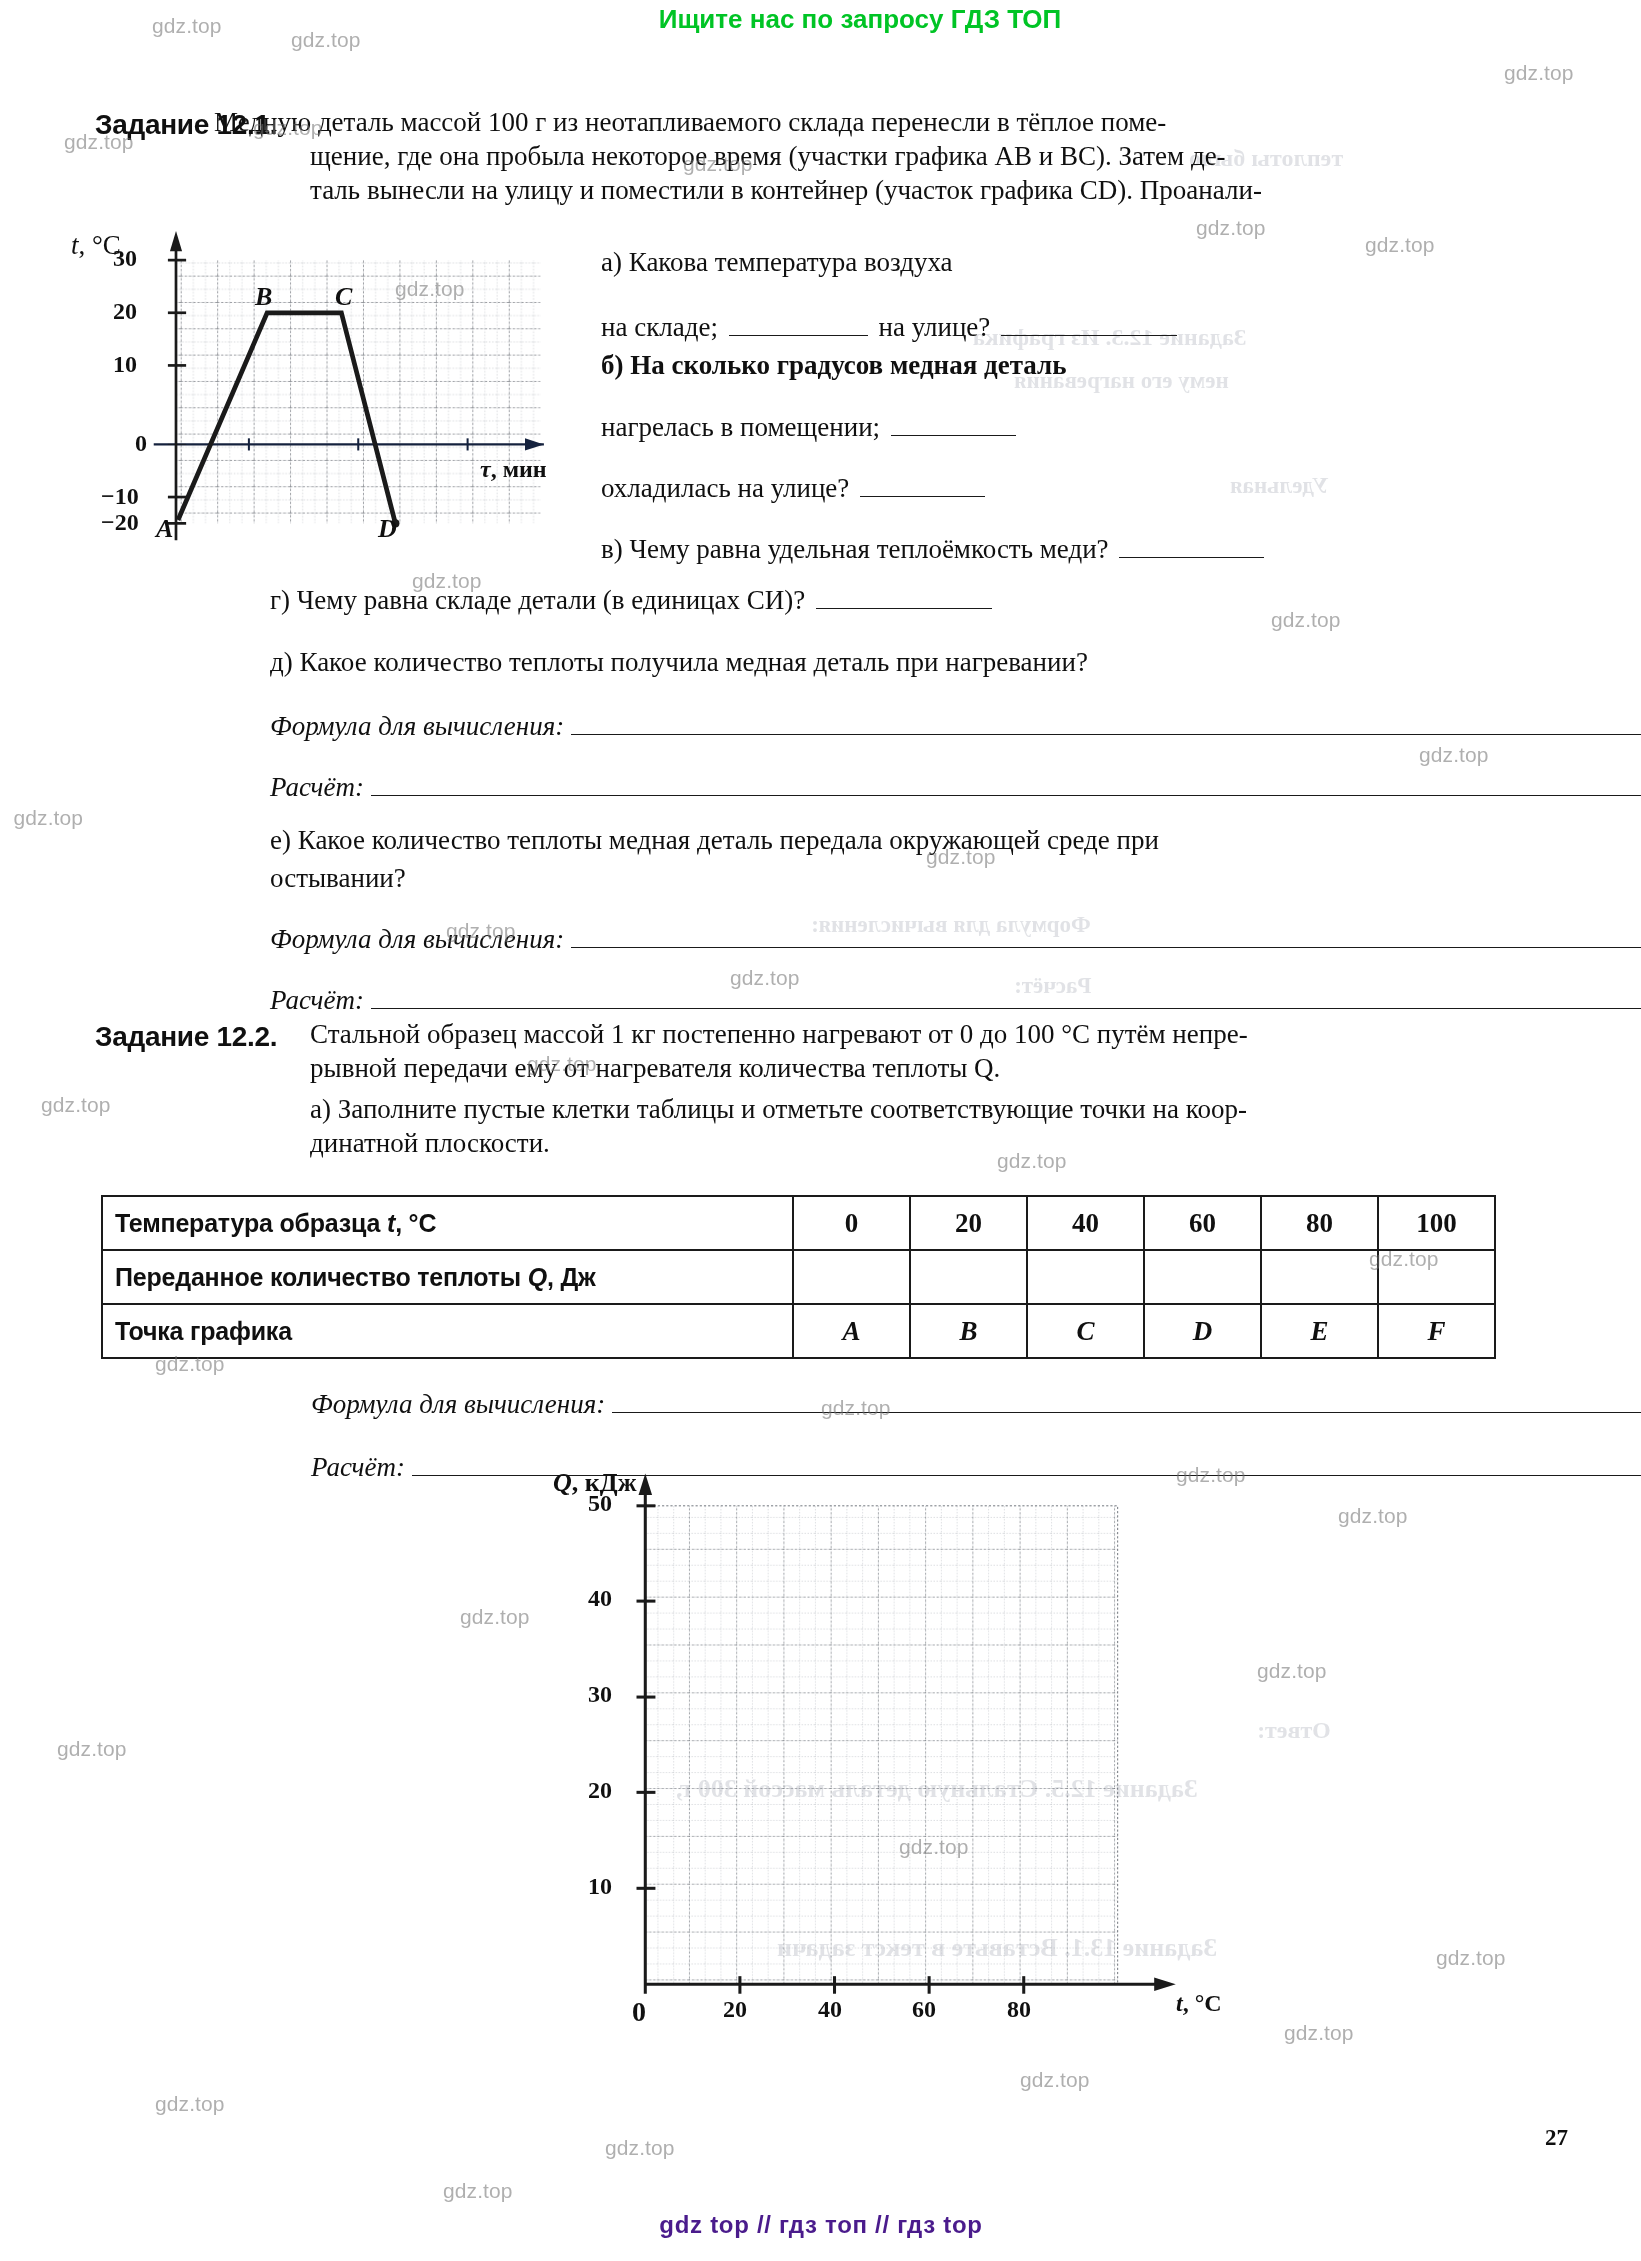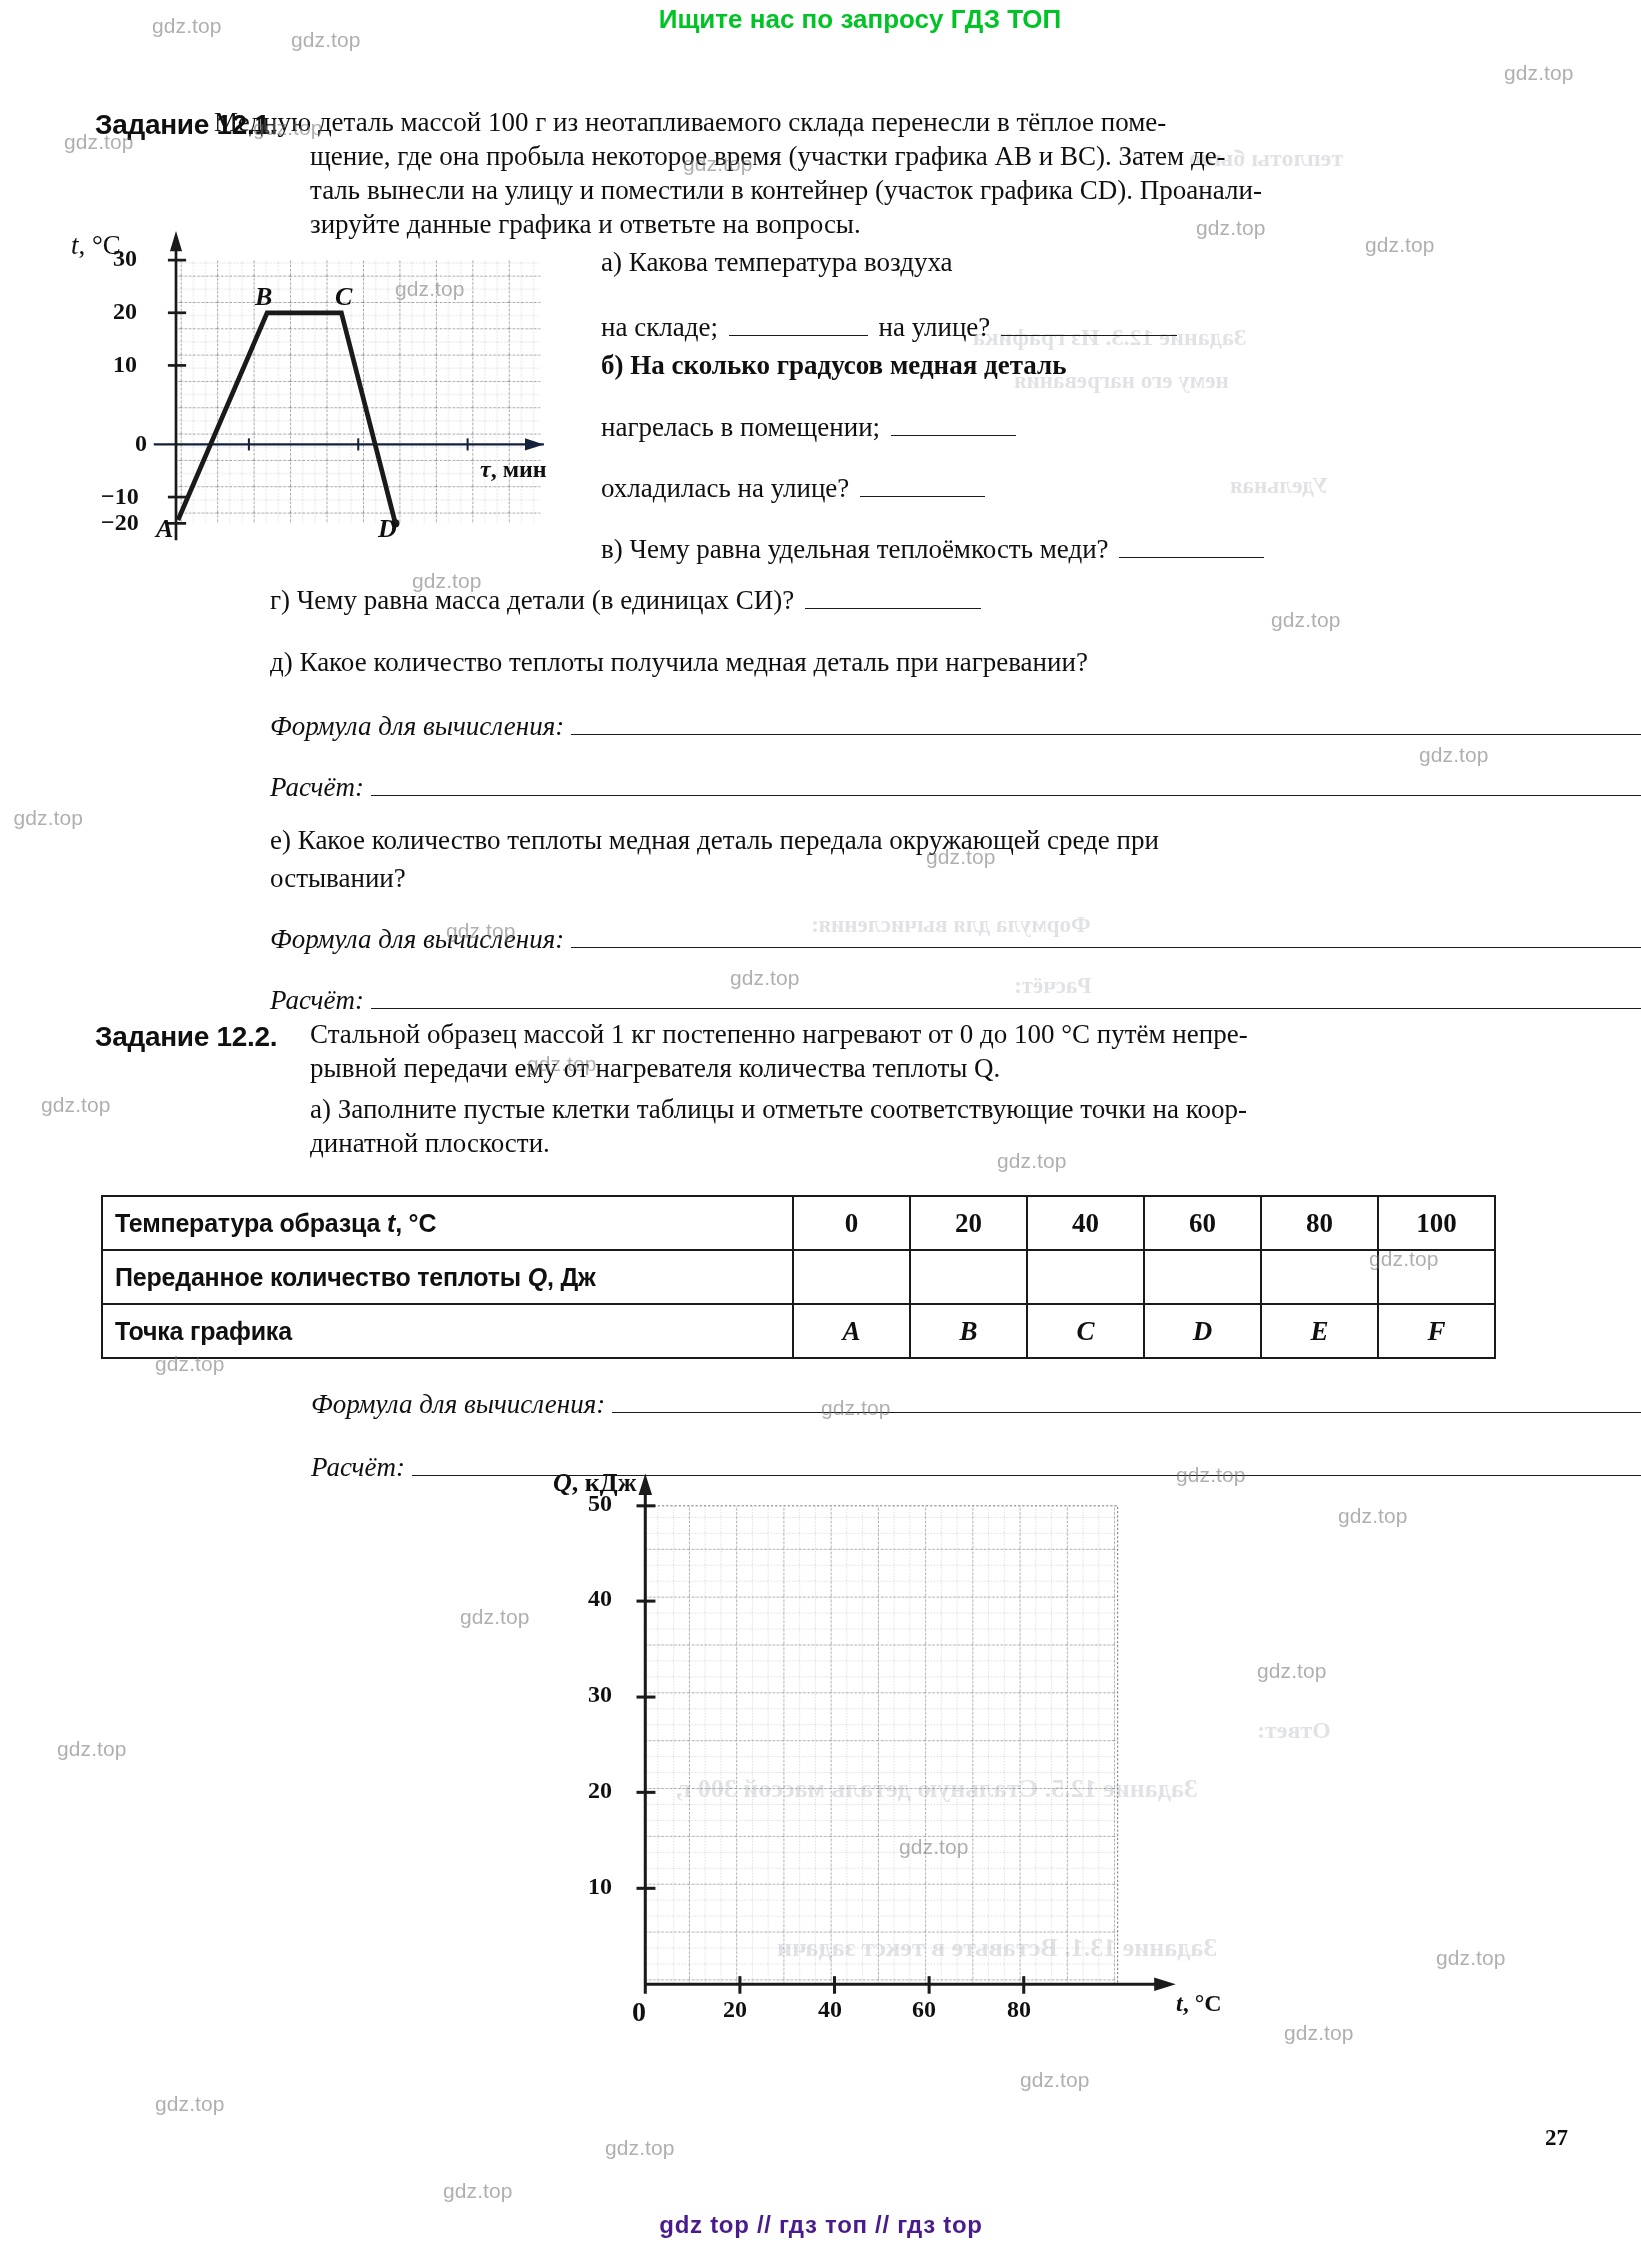--- a/index.html
+++ b/index.html
@@ -80,21 +80,20 @@
 
 <div style="position:absolute;left:95px;top:105px;width:1460px;">
   <div style="position:relative;">
     <span class="task-label" style="position:absolute;left:0;top:4px;">Задание 12.1.</span>
     <div style="margin-left:119px;">
       <div class="body-text">Медную деталь массой 100 г из неотапливаемого склада перенесли в тёплое поме-</div>
     </div>
   </div>
   <div class="body-text" style="margin-left:215px;">щение, где она пробыла некоторое время (участки графика AB и BC). Затем де-</div>
   <div class="body-text" style="margin-left:215px;">таль вынесли на улицу и поместили в контейнер (участок графика CD). Проанали-</div>
-  <div class="body-text nojust" style="margin-left:215px;">зируйте данные графика и ответьте на вопросы.</div>
 </div>
 
 <div style="position:absolute;left:71px;top:223px;width:534px;height:351px;">
 
   <div class="lbl" style="left:0px;top:6.8px;font-size:27px;">
     <span class="ital">t</span>, °C
   </div>
 
   <svg width="534" height="351" style="position:absolute;left:0;top:0;" viewBox="0 0 790 520">
 
@@ -166,21 +165,21 @@
     <span class="dotline" style="width:125px;"></span>
   </div>
   <div class="q-text" style="margin-top:23px;white-space:nowrap;">
     <span>в) Чему равна удельная теплоёмкость меди?</span>
     <span class="dotline" style="width:145px;"></span>
   </div>
 </div>
 
 <div style="position:absolute;left:270px;top:581px;width:1284px;">
   <div class="q-text" style="white-space:nowrap;">
-    <span>г) Чему равна масса детали (в единицах СИ)?</span>
+    <span>г) Чему равна складе детали (в единицах СИ)?</span>
     <span class="dotline" style="width:176px;"></span>
   </div>
   <div class="q-text" style="margin-top:24px;">д) Какое количество теплоты получила медная деталь при нагревании?</div>
 
   <div style="margin-top:30px;white-space:nowrap;">
     <span class="frm">Формула для вычисления</span><span class="frm">:</span>
     <span class="dotline" style="width:1108px;"></span>
   </div>
   <div style="margin-top:30px;white-space:nowrap;">
     <span class="frm">Расчёт</span><span class="frm">:</span>

